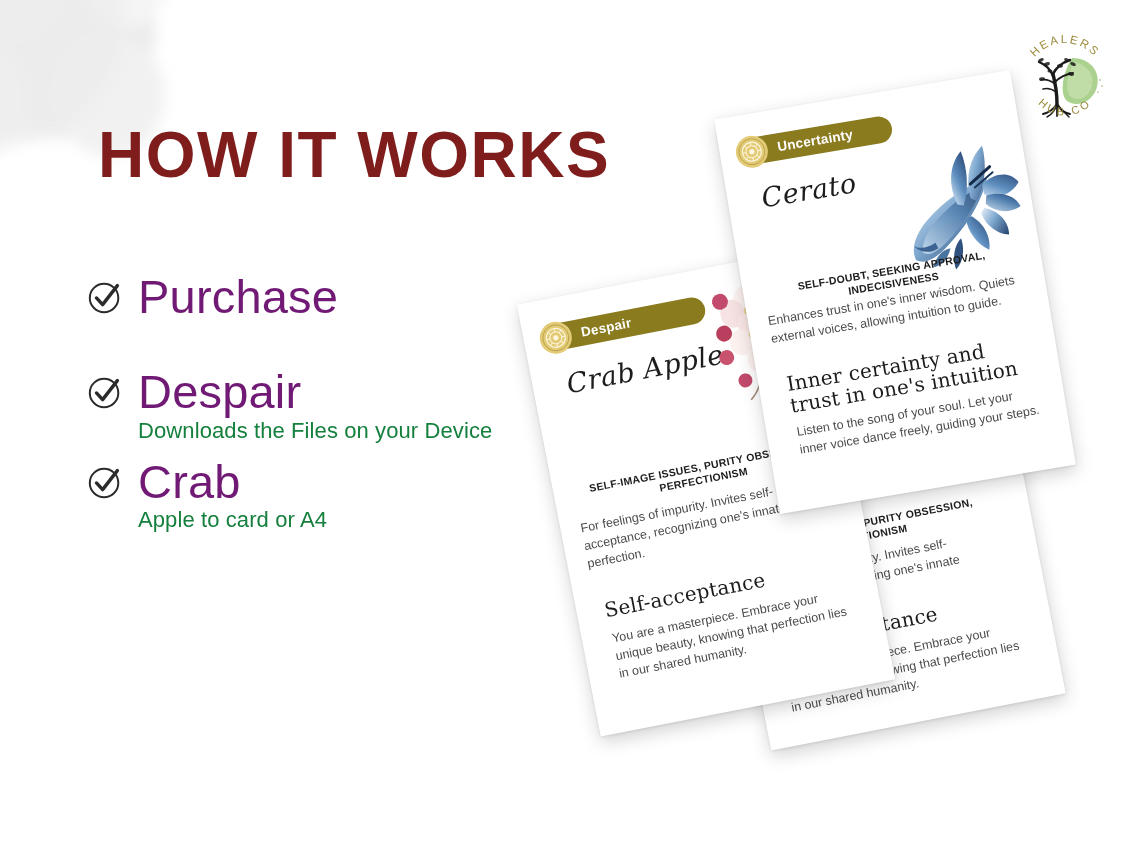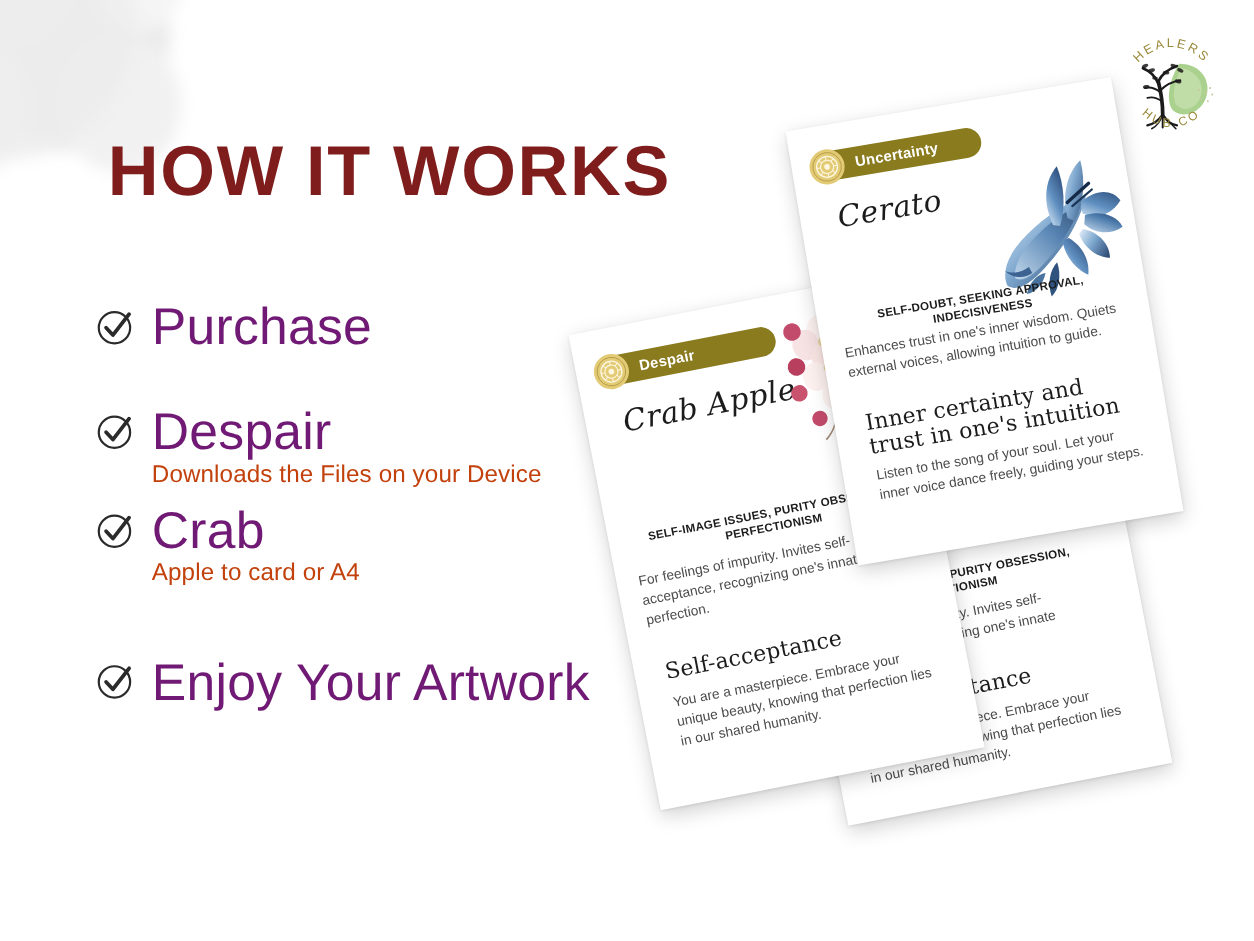--- a/index.html
+++ b/index.html
@@ -68,21 +68,21 @@
   .step-title {
     font-size: 47px;
     font-weight: 300;
     color: #701a75;
     line-height: 1.05;
     letter-spacing: 0.2px;
   }
   .step-sub {
     font-size: 22px;
     font-weight: 300;
-    color: #c2410c;
+    color: #15803d;
     margin-left: 52px;
     margin-top: 1px;
     line-height: 1.15;
     letter-spacing: 0.1px;
   }
   .gap-lg { height: 42px; }
   .gap-sm { height: 10px; }
   .gap-xl { height: 58px; }
 
   
@@ -311,29 +311,20 @@
           <circle cx="19" cy="21" r="15" fill="none" stroke="#2b2b2b" stroke-width="2.1"></circle>
           <path d="M11 21 L17.5 28 L33 8" fill="none" stroke="#2b2b2b" stroke-width="3.6" stroke-linecap="round" stroke-linejoin="round"></path>
         </svg>
         <div class="step-title">Crab</div>
       </div>
       <div class="step-sub">Apple to card or A4</div>
     </div>
 
     <div class="gap-xl"></div>
 
-    <div class="step">
-      <div class="step-head">
-        <svg class="check-icon" viewBox="0 0 40 40" aria-hidden="true">
-          <circle cx="19" cy="21" r="15" fill="none" stroke="#2b2b2b" stroke-width="2.1"></circle>
-          <path d="M11 21 L17.5 28 L33 8" fill="none" stroke="#2b2b2b" stroke-width="3.6" stroke-linecap="round" stroke-linejoin="round"></path>
-        </svg>
-        <div class="step-title">Enjoy Your Artwork</div>
-      </div>
-    </div>
 
   </div>
 
   <div class="card" id="card-crabapple-2">
     <div class="card-inner">
 
       <svg class="bloom" style="left:192px; top:-6px; width:104px; height:104px;" viewBox="0 0 104 104" aria-hidden="true">
         <g>
           <ellipse cx="48" cy="24" rx="9" ry="11" fill="#fdf4f2"></ellipse>
           <ellipse cx="38" cy="30" rx="9" ry="10" fill="#f9e6e6"></ellipse>

